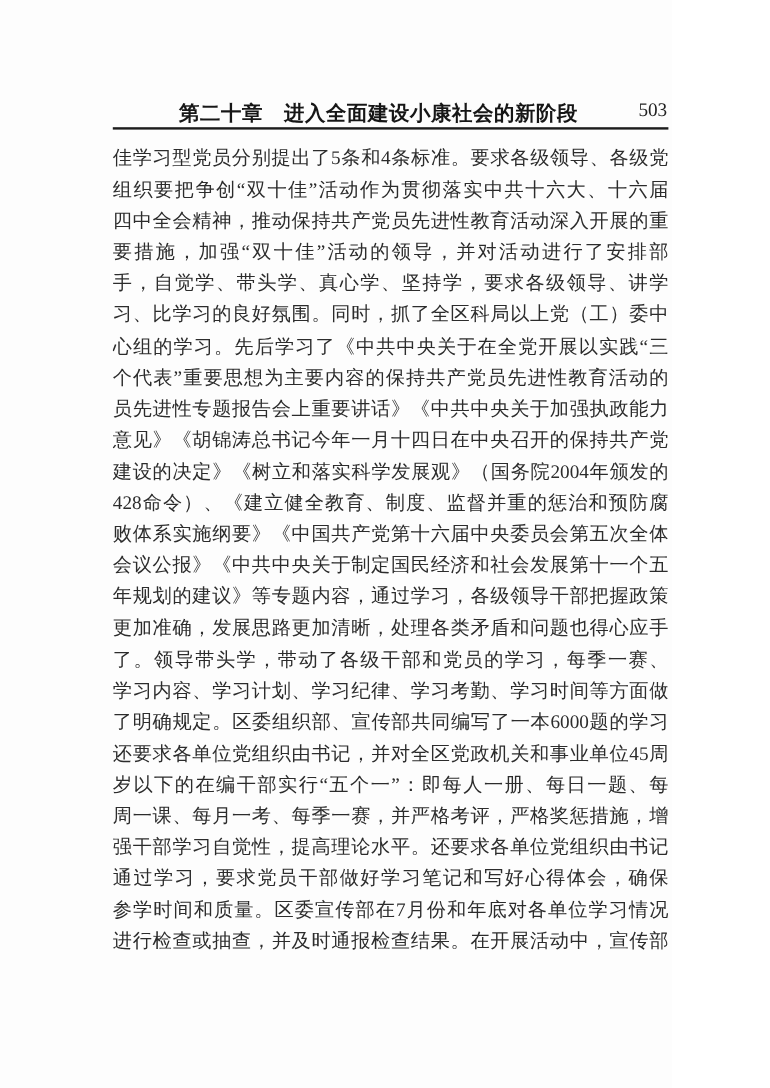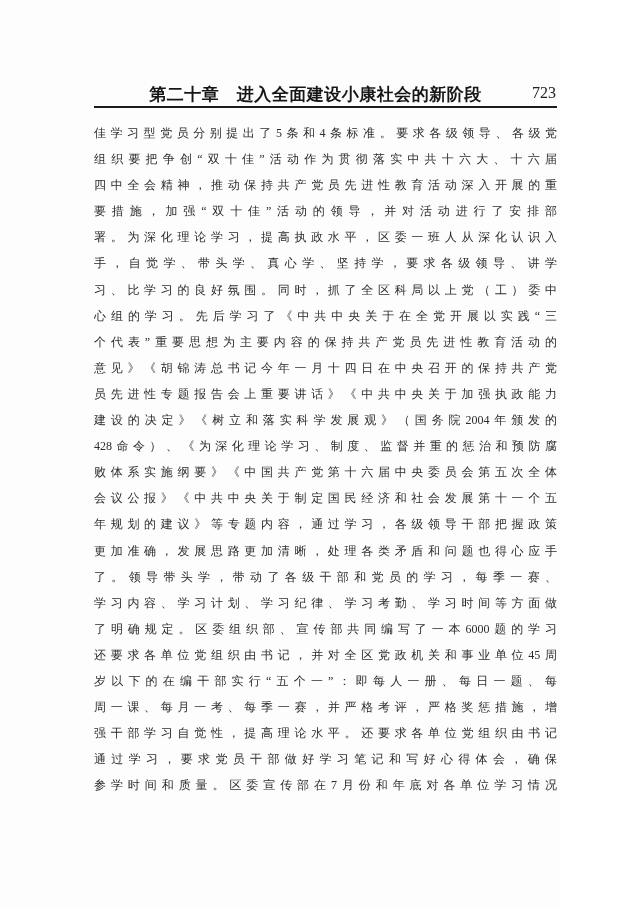--- a/index.html
+++ b/index.html
@@ -51,63 +51,63 @@
   }
   .body-text {
     position: absolute;
     top: 120px;
     left: 94px;
     width: 463px;
   }
   .text-line {
     height: 26.1px;
     line-height: 26.1px;
-    font-size: 12px;
+    font-size: 16px;
     color: #2c2c2c;
     text-align: justify;
     text-align-last: justify;
     text-justify: inter-ideograph;
     overflow: hidden;
     white-space: nowrap;
   }
 </style>
 </head>
 <body>
 
 <div class="page">
 
   <div class="running-header">
     <div class="chapter-title">第二十章　进入全面建设小康社会的新阶段</div>
-    <div class="page-number">723</div>
+    <div class="page-number">503</div>
   </div>
 
   <div class="header-rule"></div>
 
   <div class="body-text">
     <div class="text-line">佳学习型党员分别提出了5条和4条标准。要求各级领导、各级党</div>
     <div class="text-line">组织要把争创“双十佳”活动作为贯彻落实中共十六大、十六届</div>
     <div class="text-line">四中全会精神，推动保持共产党员先进性教育活动深入开展的重</div>
     <div class="text-line">要措施，加强“双十佳”活动的领导，并对活动进行了安排部</div>
-    <div class="text-line">署。为深化理论学习，提高执政水平，区委一班人从深化认识入</div>
     <div class="text-line">手，自觉学、带头学、真心学、坚持学，要求各级领导、讲学</div>
     <div class="text-line">习、比学习的良好氛围。同时，抓了全区科局以上党（工）委中</div>
     <div class="text-line">心组的学习。先后学习了《中共中央关于在全党开展以实践“三</div>
     <div class="text-line">个代表”重要思想为主要内容的保持共产党员先进性教育活动的</div>
+    <div class="text-line">员先进性专题报告会上重要讲话》《中共中央关于加强执政能力</div>
     <div class="text-line">意见》《胡锦涛总书记今年一月十四日在中央召开的保持共产党</div>
-    <div class="text-line">员先进性专题报告会上重要讲话》《中共中央关于加强执政能力</div>
     <div class="text-line">建设的决定》《树立和落实科学发展观》（国务院2004年颁发的</div>
-    <div class="text-line">428命令）、《为深化理论学习、制度、监督并重的惩治和预防腐</div>
+    <div class="text-line">428命令）、《建立健全教育、制度、监督并重的惩治和预防腐</div>
     <div class="text-line">败体系实施纲要》《中国共产党第十六届中央委员会第五次全体</div>
     <div class="text-line">会议公报》《中共中央关于制定国民经济和社会发展第十一个五</div>
     <div class="text-line">年规划的建议》等专题内容，通过学习，各级领导干部把握政策</div>
     <div class="text-line">更加准确，发展思路更加清晰，处理各类矛盾和问题也得心应手</div>
     <div class="text-line">了。领导带头学，带动了各级干部和党员的学习，每季一赛、</div>
     <div class="text-line">学习内容、学习计划、学习纪律、学习考勤、学习时间等方面做</div>
     <div class="text-line">了明确规定。区委组织部、宣传部共同编写了一本6000题的学习</div>
     <div class="text-line">还要求各单位党组织由书记，并对全区党政机关和事业单位45周</div>
     <div class="text-line">岁以下的在编干部实行“五个一”：即每人一册、每日一题、每</div>
     <div class="text-line">周一课、每月一考、每季一赛，并严格考评，严格奖惩措施，增</div>
     <div class="text-line">强干部学习自觉性，提高理论水平。还要求各单位党组织由书记</div>
     <div class="text-line">通过学习，要求党员干部做好学习笔记和写好心得体会，确保</div>
     <div class="text-line">参学时间和质量。区委宣传部在7月份和年底对各单位学习情况</div>
+    <div class="text-line">进行检查或抽查，并及时通报检查结果。在开展活动中，宣传部</div>
   </div>
 
 </div>
 
 </body></html>

